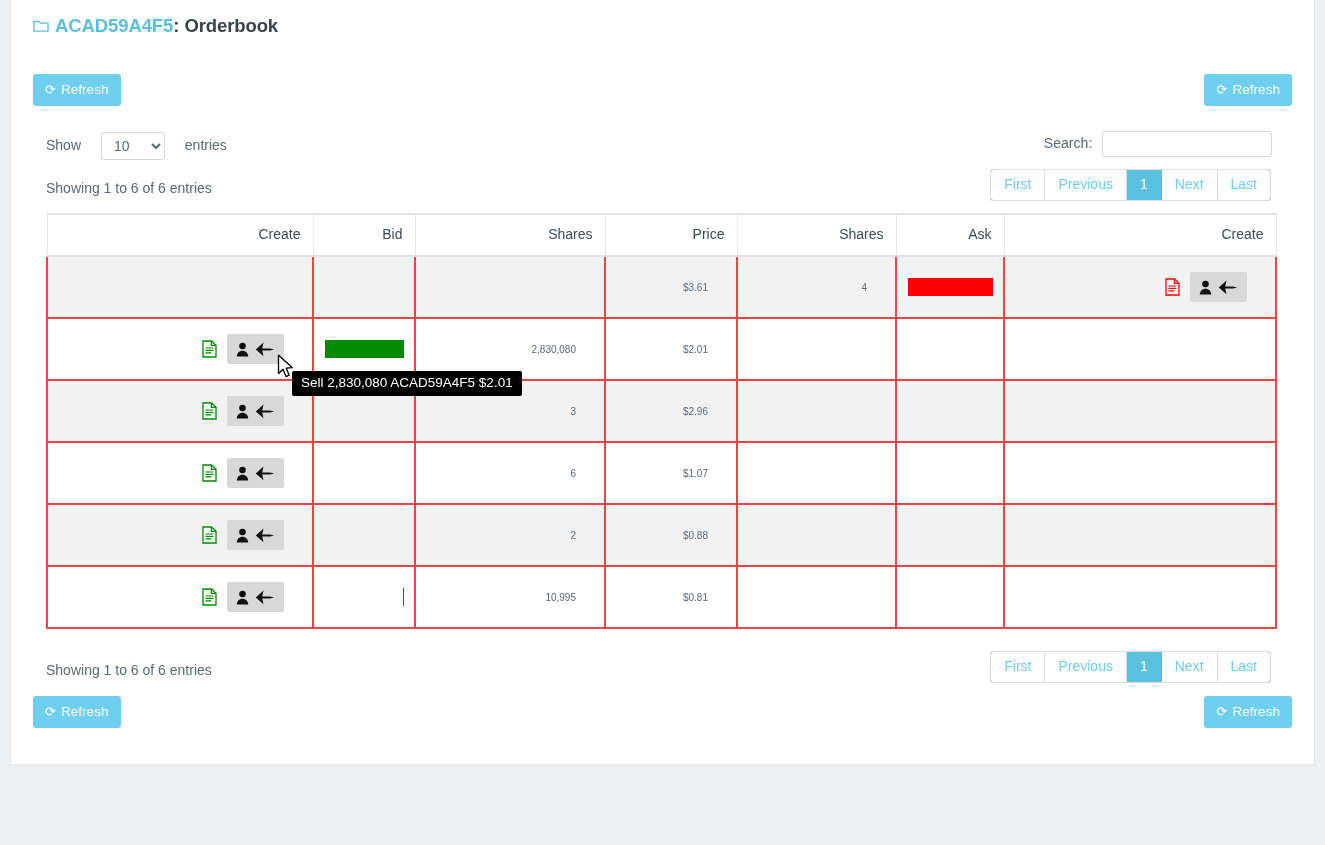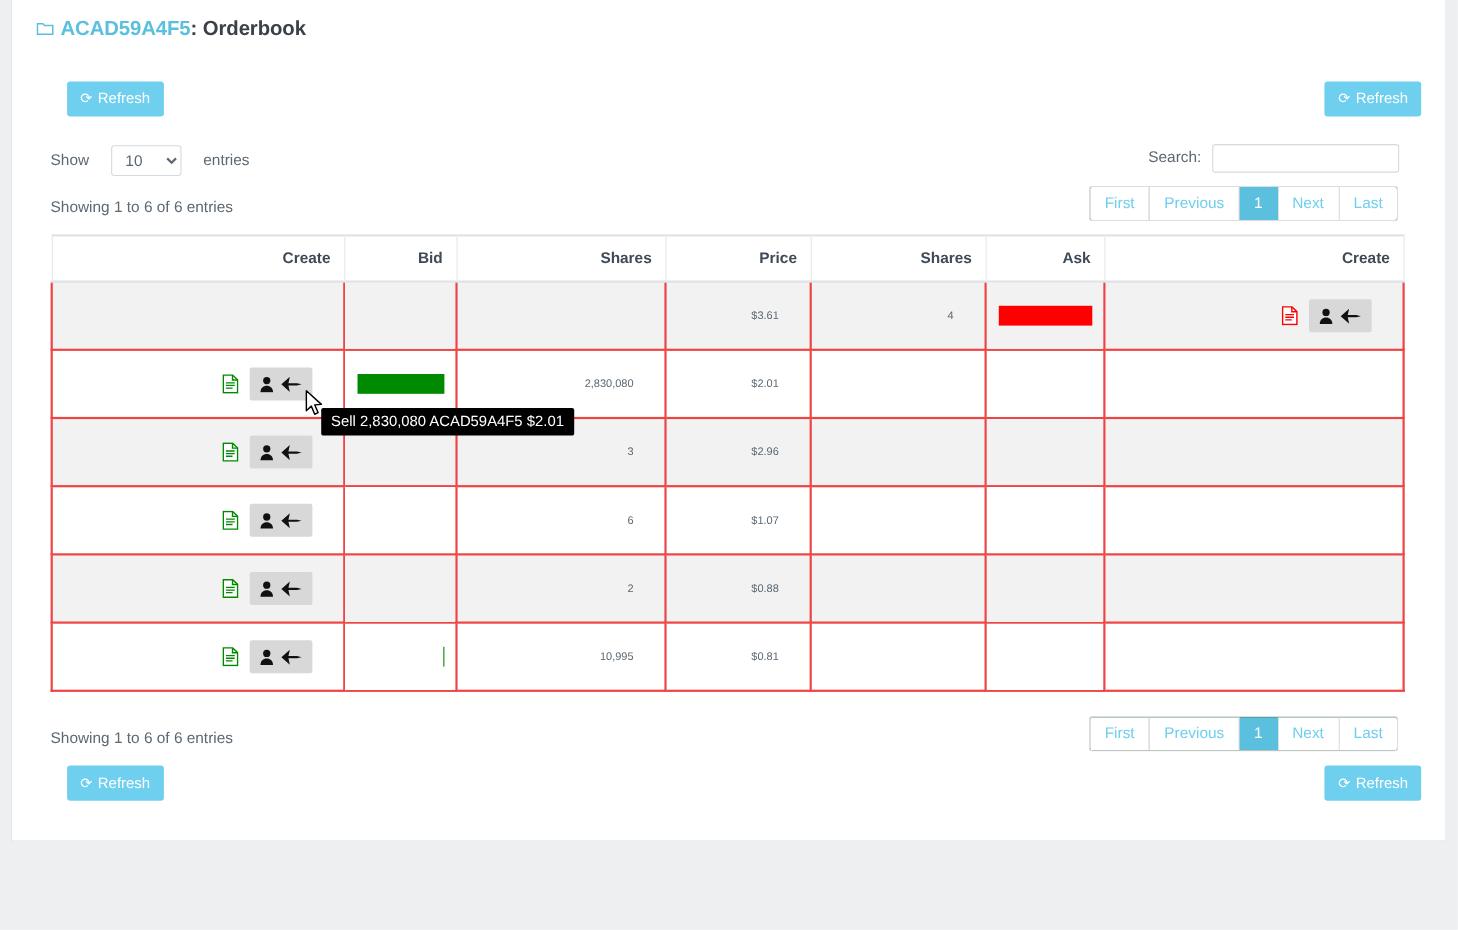--- a/index.html
+++ b/index.html
@@ -50,21 +50,20 @@
     color: #ffffff;
     border: none;
     border-radius: 3px;
     font-size: 13.6px;
     font-family: "Liberation Sans", sans-serif;
     padding: 0 12px;
     height: 32px;
     line-height: 32px;
     cursor: pointer;
     white-space: nowrap;
-    margin-left: 28px;
   }
   .btn-refresh .rf-icon {
     display: inline-block;
     margin-right: 5px;
     font-size: 13px;
     vertical-align: 0px;
   }
   #refresh-top-left  { left: 22px;  top: 74px; }
   #refresh-top-right { right: 22px; top: 74px; }
   #refresh-bot-left  { left: 22px;  top: 696px; }
@@ -155,21 +154,21 @@
   table.ob {
     position: absolute;
     left: 35px; top: 213px;
     width: 1230px;
     border-collapse: collapse;
     table-layout: fixed;
   }
   table.ob th {
     font-size: 14px;
     color: #3f4a56;
-    font-weight: bold;
+    font-weight: normal;
     text-align: right;
     padding: 10px 12px 12px;
     border: 1px solid #e4e6e9;
     border-top: 2px solid #dfe2e6;
     border-bottom: 2px solid #dfe2e6;
     background: #fff;
     height: 42px;
     vertical-align: middle;
   }
   table.ob td {

